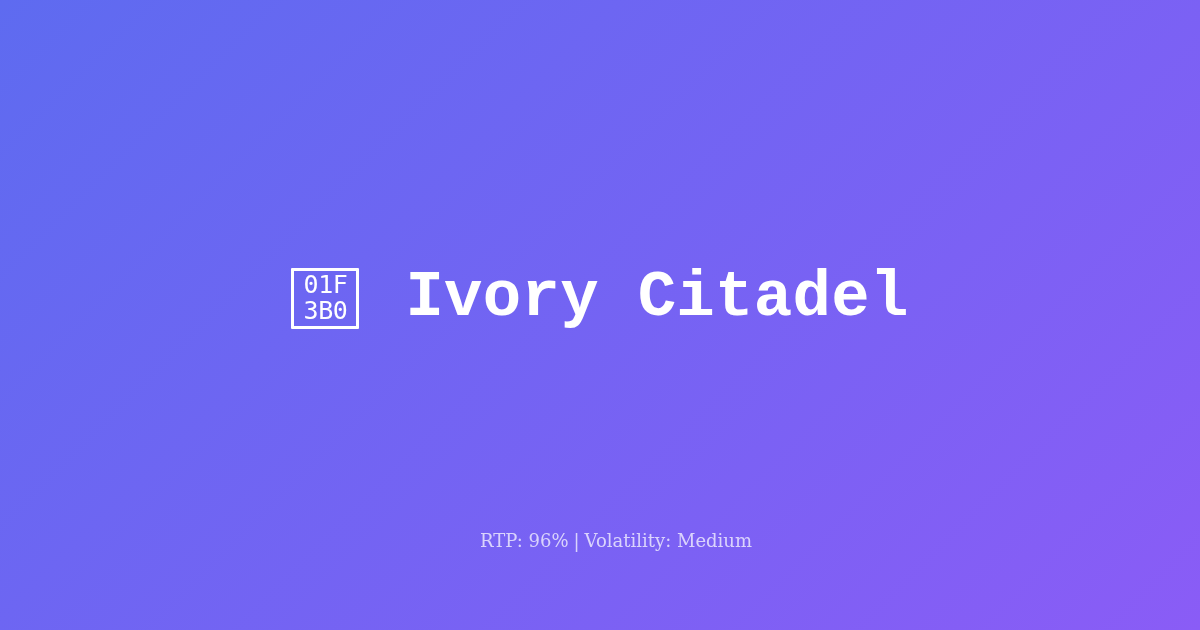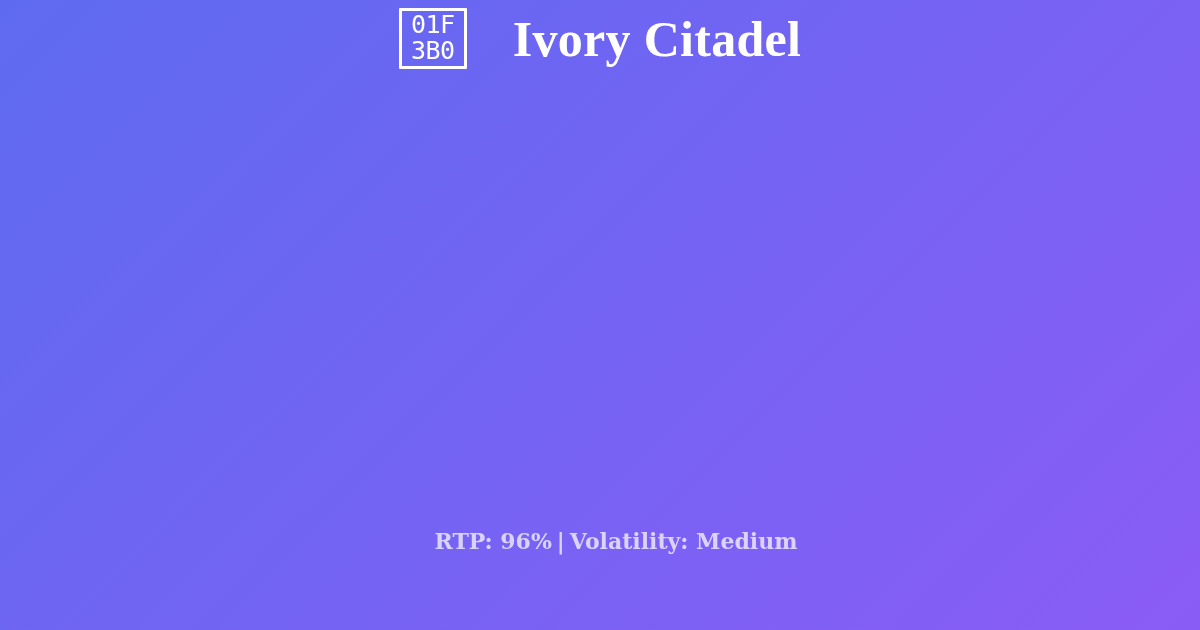--- a/index.html
+++ b/index.html
@@ -16,21 +16,21 @@
 
   #og-card {
     position: relative;
     box-sizing: border-box;
     width: 1200px;
     height: 630px;
     background: linear-gradient(135deg, #5e6bf0 0%, #8a5cf6 100%);
     display: flex;
     flex-direction: column;
     align-items: center;
-    justify-content: flex-start;
+    justify-content: center;
     overflow: hidden;
   }
 
   
   #hero-row {
     display: flex;
     flex-direction: row;
     align-items: center;
     justify-content: center;
     gap: 22px;
@@ -56,23 +56,23 @@
     font-family: "DejaVu Sans Mono", "Liberation Mono", monospace;
     font-size: 25px;
     line-height: 26px;
     letter-spacing: -0.5px;
     color: #ffffff;
     font-weight: 400;
     white-space: pre;
   }
 
   #game-title {
-    font-family: Liberation Serif, serif;
+    font-family: Liberation Mono, monospace;
     font-weight: 700;
-    font-size: 50px;
+    font-size: 64px;
     line-height: 78px;
     color: #ffffff;
     white-space: nowrap;
     letter-spacing: 0.3px;
     margin-left: 24px;
   }
 
   
   #provider-subtitle {
     margin-top: 42px;
@@ -86,22 +86,22 @@
   }
 
   
   #stats-footer {
     position: absolute;
     left: 0;
     right: 0;
     top: 526px;
     text-align: center;
     font-family: "DejaVu Serif", "Liberation Serif", serif;
-    font-weight: 700;
-    font-size: 22px;
+    font-weight: 400;
+    font-size: 18px;
     line-height: 30px;
     color: rgba(255, 255, 255, 0.72);
     white-space: nowrap;
     padding-left: 32px;
   }
 
   .stat-sep {
     padding: 0 5px;
   }
 </style>

